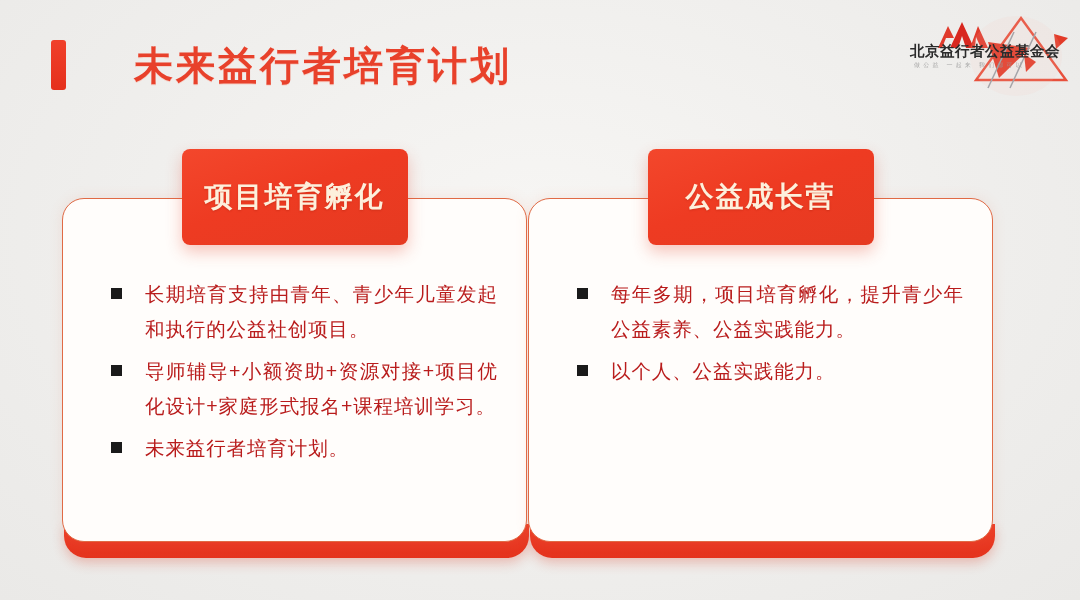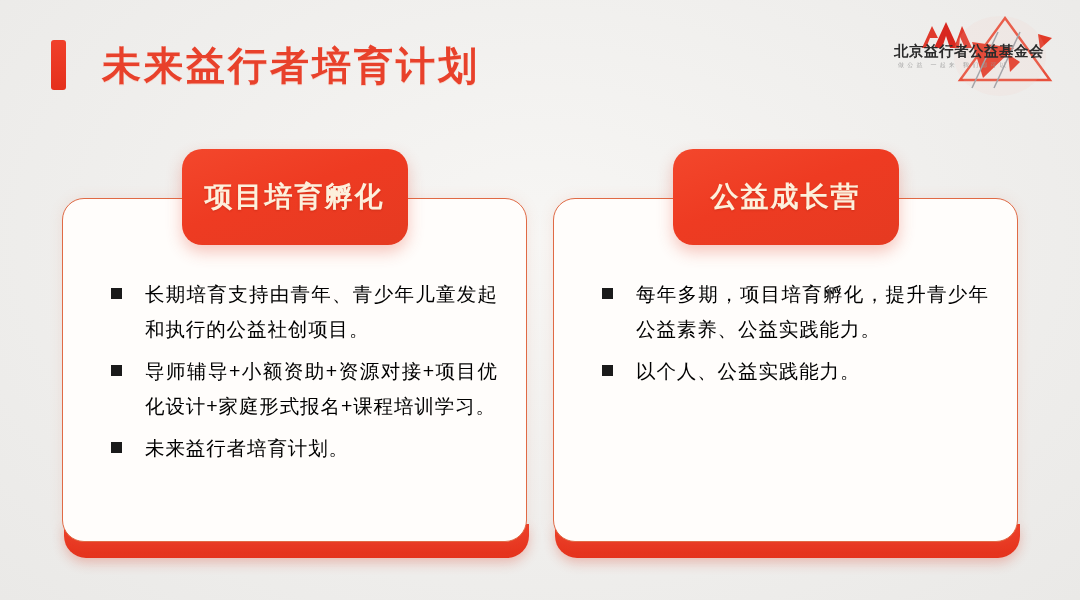--- a/index.html
+++ b/index.html
@@ -43,26 +43,27 @@
     flex: none;
   }
   .title-text {
     font-size: 39px;
     font-weight: bold;
     color: #e8412b;
     letter-spacing: 3px;
     line-height: 1;
     white-space: nowrap;
     text-shadow: 0 1px 0 rgba(255,160,140,.35);
+    margin-left: 32px;
   }
 
   
   .logo {
     position: absolute;
-    right: 20px;
+    right: 4px;
     top: 4px;
     width: 180px;
     height: 104px;
   }
   .logo svg { position: absolute; left: 0; top: 0; }
   .logo-name {
     position: absolute;
     left: 14px;
     top: 38px;
     font-size: 14.5px;
@@ -92,21 +93,21 @@
     width: 1080px;
     height: 400px;
   }
   .card {
     position: absolute;
     top: 0;
     width: 465px;
     height: 360px;
   }
   .card.left  { left: 62px; }
-  .card.right { left: 553px; }
+  .card.right { left: 528px; }
 
   .card-shadowbar {
     position: absolute;
     left: 2px;
     right: -2px;
     bottom: 0;
     height: 34px;
     background: linear-gradient(180deg, #ee3f28 0%, #e4331d 100%);
     border-radius: 0 0 22px 22px;
     box-shadow: 0 5px 12px rgba(220,70,45,.30);
@@ -123,21 +124,21 @@
     box-shadow: 0 0 14px rgba(232,120,90,.13);
   }
 
   .card-badge {
     position: absolute;
     top: -50px;
     left: 50%;
     transform: translateX(-50%);
     width: 226px;
     height: 96px;
-    border-radius: 20px;
+    border-radius: 8px;
     background: linear-gradient(160deg, #f3472c 0%, #ee3b22 45%, #e53a21 100%);
     box-shadow: 0 7px 16px rgba(226,70,45,.30);
     display: flex;
     align-items: center;
     justify-content: center;
     z-index: 5;
   }
   .card-badge-text {
     font-size: 28px;
     font-weight: bold;
@@ -163,21 +164,21 @@
     width: 11px;
     height: 11px;
     background: #1a1a1a;
     flex: none;
     margin-top: 11px;
     margin-right: 23px;
   }
   .bullet-text {
     font-size: 19.5px;
     line-height: 35px;
-    color: #000000;
+    color: #b91c1c;
     letter-spacing: .9px;
     text-align: justify;
     text-justify: inter-ideograph;
   }
 </style>
 </head>
 <body>
 
 <div class="slide">
 

